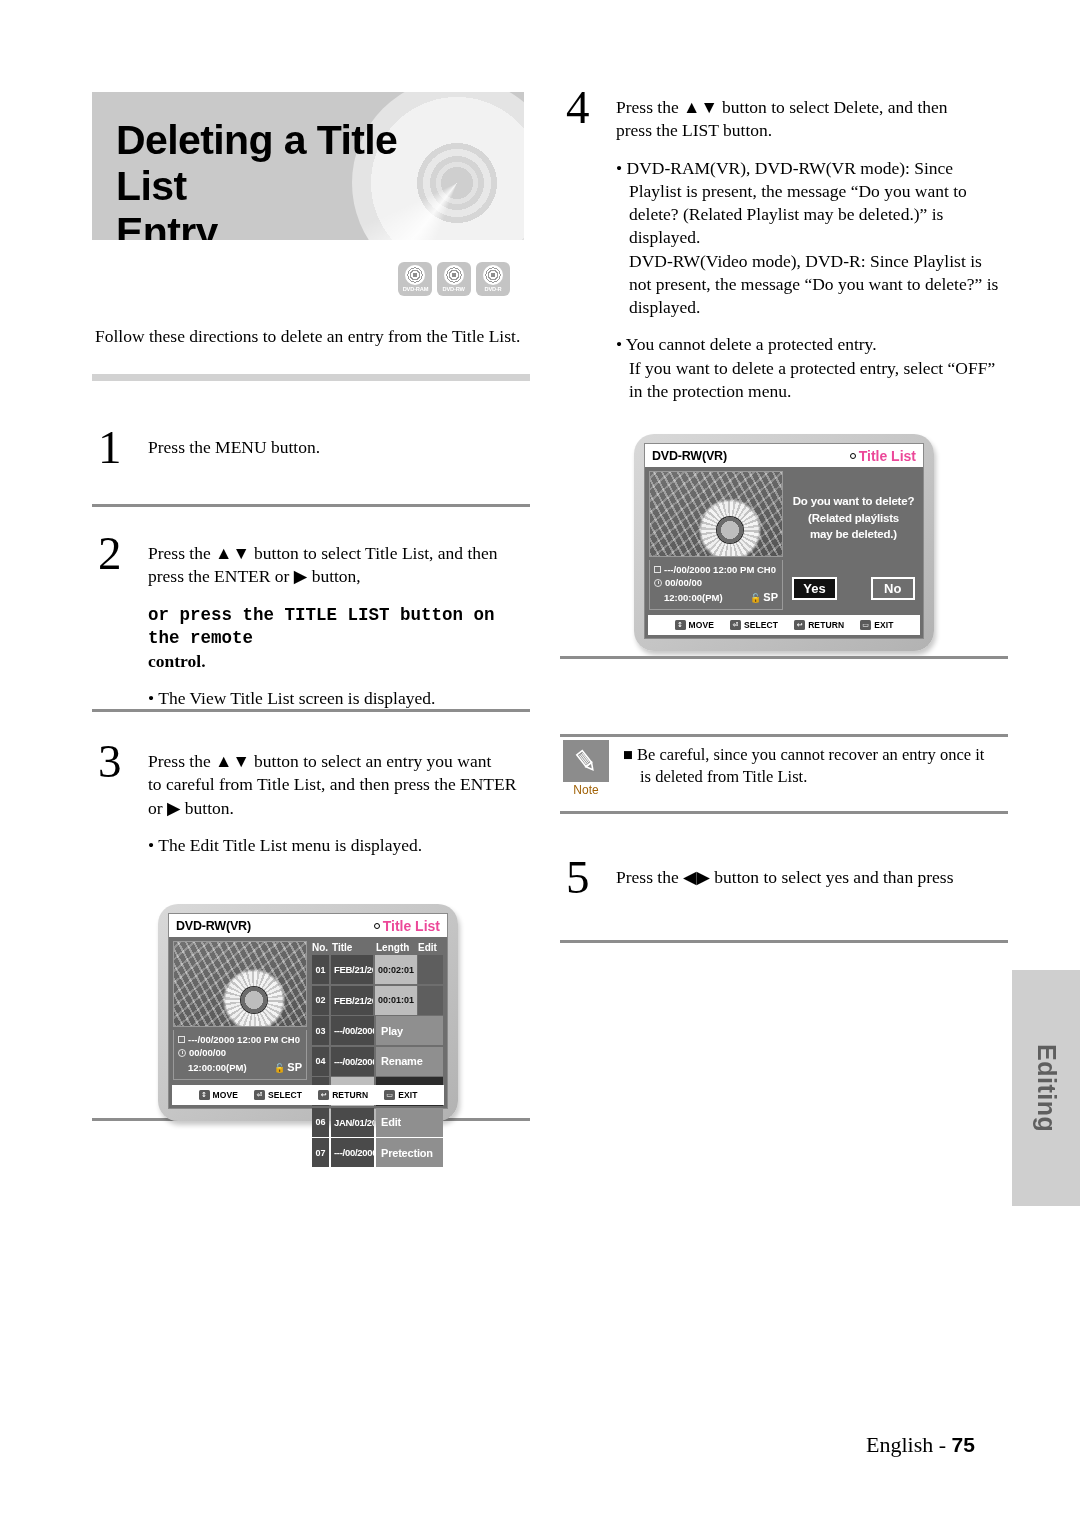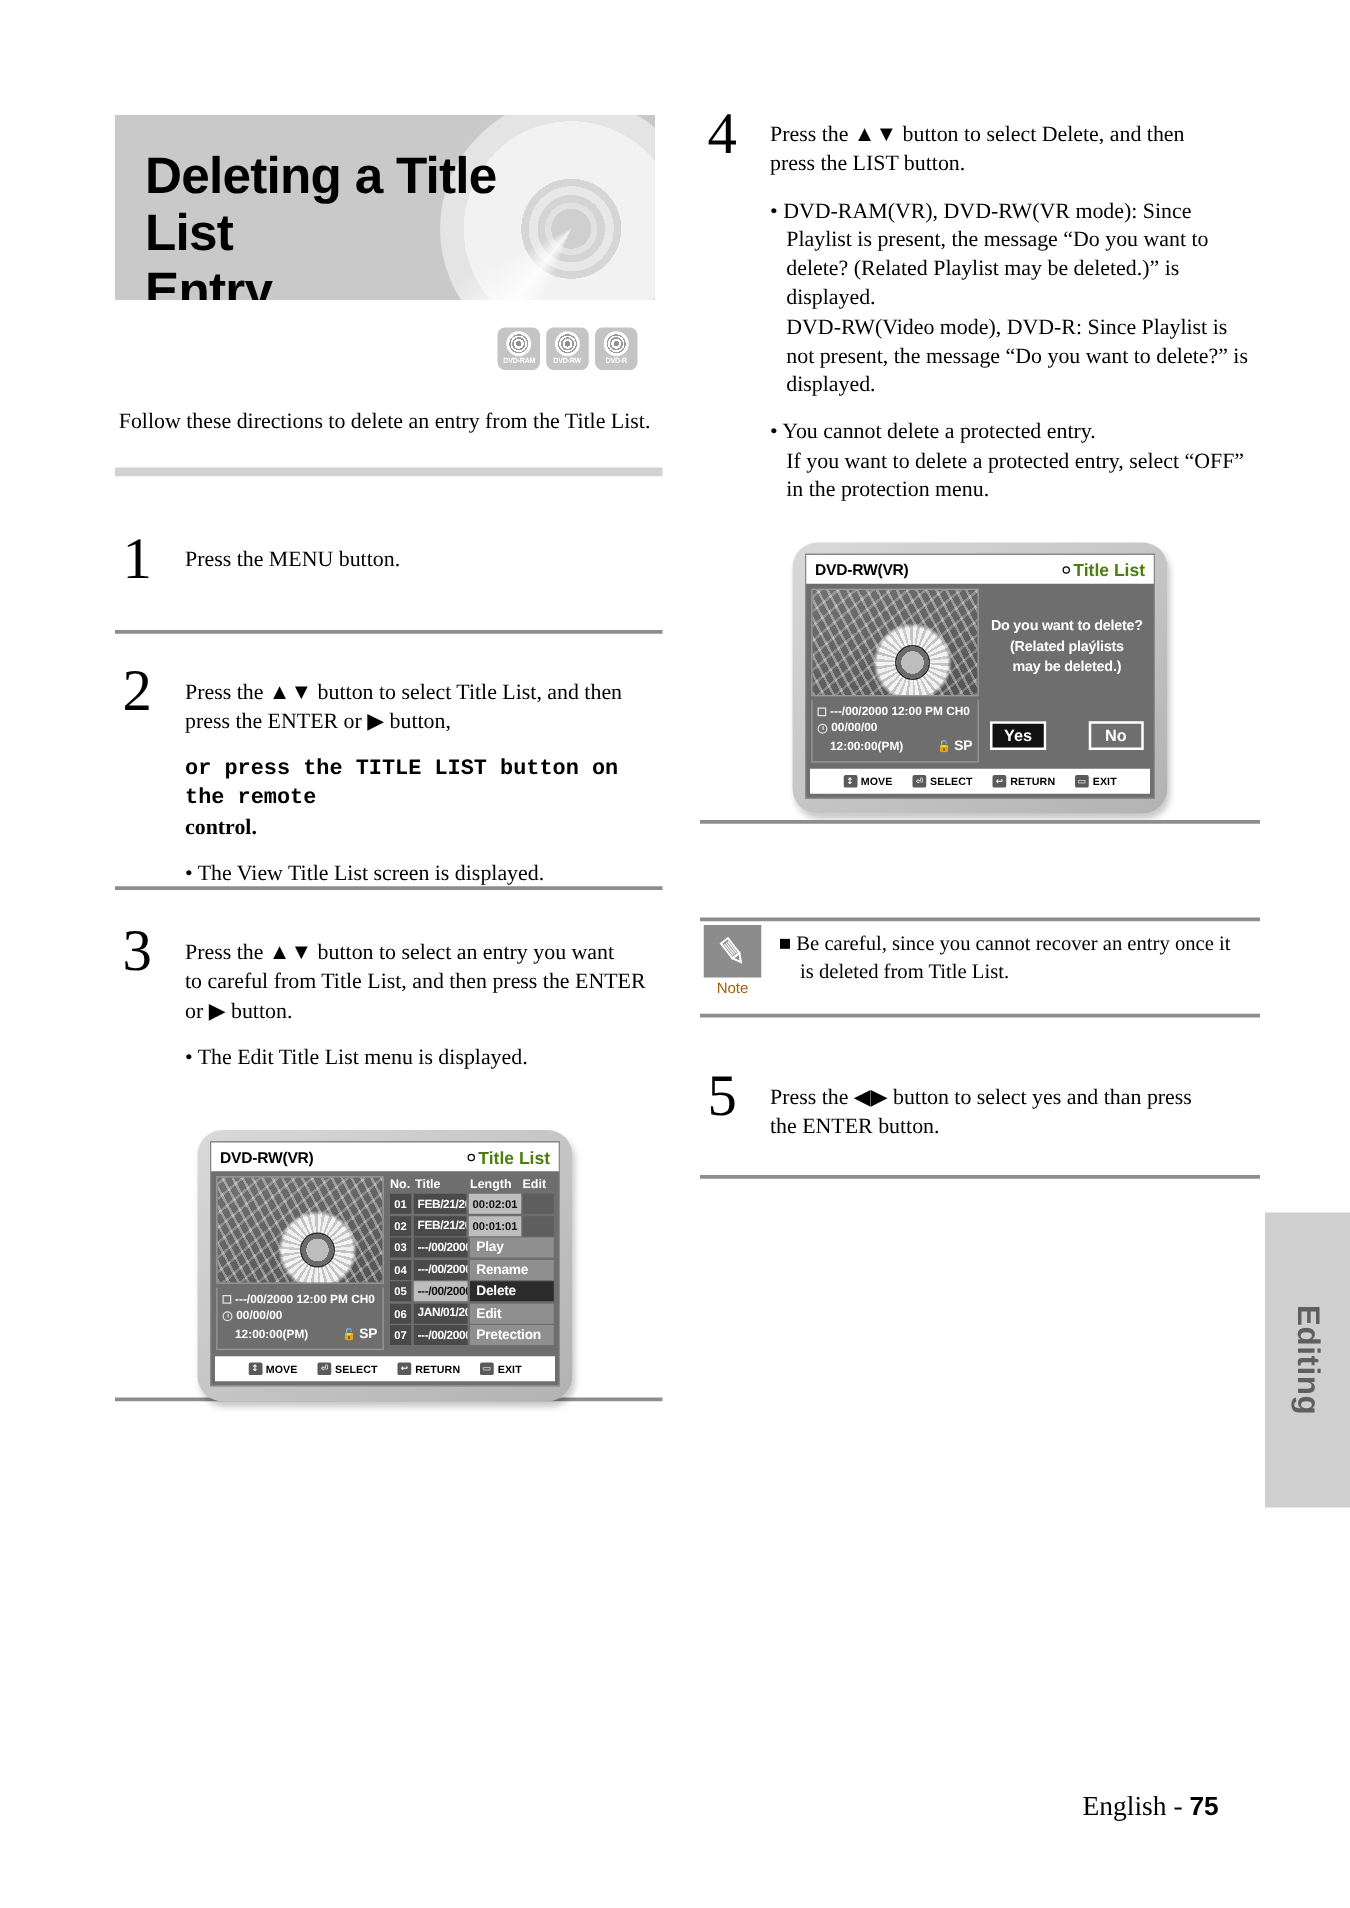--- a/index.html
+++ b/index.html
@@ -172,21 +172,21 @@
     display: flex;
     align-items: center;
     justify-content: space-between;
     padding: 0 7px;
     font-family: "Liberation Sans", sans-serif;
     font-weight: bold;
     flex: 0 0 23px;
   }
   .tv-head .left { font-size: 12.5px; color: #000; letter-spacing: -0.2px; }
   .tv-head .right {
-    font-size: 14px; color: #4d7c0f;
+    font-size: 14px; color: #ec4899;
     display: flex; align-items: center; gap: 3px;
   }
   .tv-head .right .bul {
     width: 6px; height: 6px;
     border: 1.4px solid #000;
     border-radius: 50%;
     display: inline-block;
   }
   .tv-main {
     flex: 1 1 auto;
@@ -304,21 +304,21 @@
     font-weight: bold;
     padding: 1px 0 2px 0;
   }
   .tl-head .c-no { width: 20px; flex:0 0 20px; }
   .tl-head .c-ti { flex: 1 1 auto; }
   .tl-head .c-le { width: 42px; flex:0 0 42px; }
   .tl-head .c-ed { width: 25px; flex:0 0 25px; }
   .tl-row {
     display: flex;
     align-items: stretch;
-    height: 16px;
+    height: 29px;
     margin-bottom: 1.5px;
     font-family: "Liberation Sans", sans-serif;
     font-weight: bold;
     font-size: 9.5px;
     text-align: right;
   }
   .tl-row .no {
     width: 17px; flex: 0 0 17px;
     background: #4a4a4a; color: #fff;
     display: flex; align-items: center; justify-content: center;
@@ -731,21 +731,20 @@
     </div>
     <div class="cap">Note</div>
   </div>
   <div class="note-text">■ Be careful, since you cannot recover an entry once it is deleted from Title List.</div>
 </div>
 
 <div class="step" style="left:560px; top:858px; width:448px;">
   <div class="num">5</div>
   <div class="body">
     <p>Press the ◀▶ button to select yes and than press</p>
-    <p>the ENTER button.</p>
   </div>
 </div>
 
 <div class="side-tab">
   <span>Editing</span>
 </div>
 
 <div class="pg-footer"><span>English - </span><b>75</b></div>
 
 </body></html>

